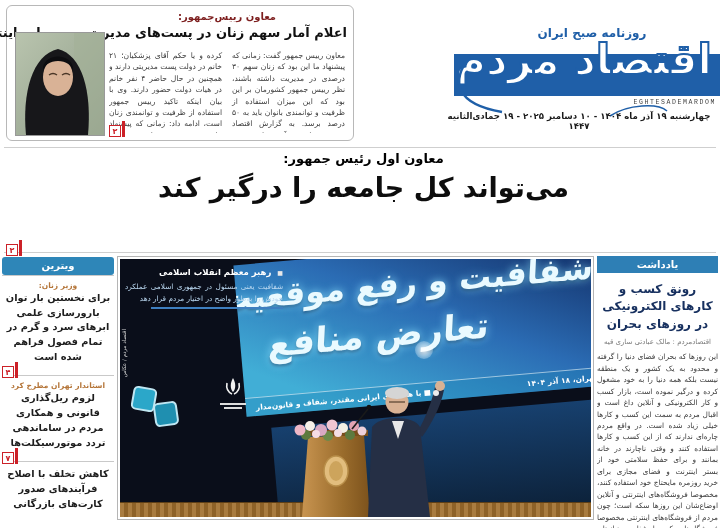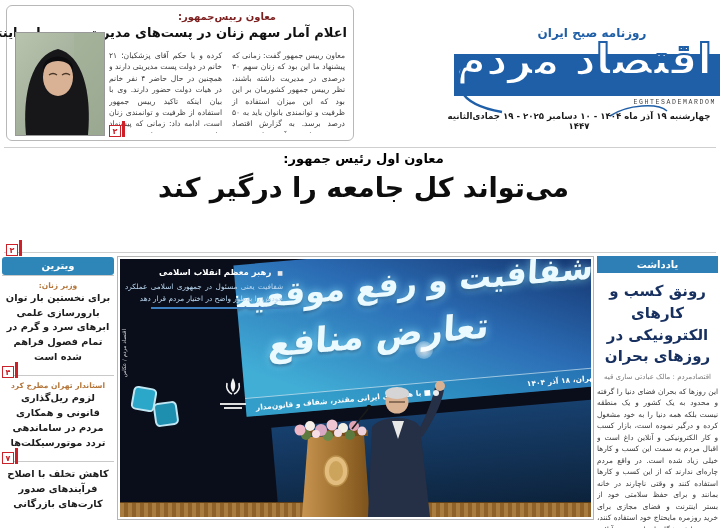--- a/index.html
+++ b/index.html
@@ -95,21 +95,21 @@
   .floor { position:absolute; left:0; right:0; bottom:0; height:15px; border-top:1px solid #5e3f16;
     background:repeating-linear-gradient(90deg,#a97c40 0 4px,#8e6228 4px 8px); }
   .stage-svg { position:absolute; left:148px; top:116px; }
   .credit { position:absolute; left:1px; top:70px; writing-mode:vertical-rl; transform:rotate(180deg);
     color:#cfcfcf; font-size:5.5px; letter-spacing:.5px; }
 
   
   .note { position:absolute; left:597px; top:256px; width:121px; bottom:0; overflow:hidden; }
   .n-bar { height:17px; background:#2e7fb5; border-radius:0; color:#fff; font-size:10px;
     font-weight:bold; text-align:center; line-height:17px; }
-  .n-title { margin-top:8px; font-size:15px; font-weight:bold; color:#17305f; text-align:center; line-height:1.45; }
+  .n-title { margin-top:8px; font-size:12px; font-weight:bold; color:#17305f; text-align:center; line-height:1.45; }
   .n-byline { margin-top:5px; font-size:7px; color:#777; text-align:center; }
   .n-body { margin-top:5px; font-size:7.4px; line-height:1.55; text-align:justify; color:#3a3a3a; }
 </style>
 </head>
 <body>
 
 <article class="top-article">
   <div class="ta-kicker">معاون رییس‌جمهور:</div>
   <h2 class="ta-headline">اعلام آمار سهم زنان در پست‌های مدیریتی در دولت اینترنتی</h2>
   <div class="ta-body fa">معاون رییس جمهور گفت: زمانی که پیشنهاد ما این بود که زنان سهم ۳۰ درصدی در مدیریت داشته باشند، نظر رییس جمهور کشورمان بر این بود که این میزان استفاده از ظرفیت و توانمندی بانوان باید به ۵۰ درصد برسد. به گزارش اقتصاد مردم، زهرا بهروز آذر، معاون رییس جمهور در امور زنان و خانواده در مراسم تجلیل از حکمرانان با اشاره به توجه دولت چهاردهم به جایگاه زنان اظهار داشت: در دولت چهاردهم بیشترین حکم مدیریت برای زنان را رییس جمهور صادر کرده و یا حکم آقای پزشکیان؛ ۲۱ خانم در دولت پست مدیریتی دارند و همچنین در حال حاضر ۴ نفر خانم در هیات دولت حضور دارند. وی با بیان اینکه تاکید رییس جمهور استفاده از ظرفیت و توانمندی زنان است، ادامه داد: زمانی که پیشنهاد ما سهم ۳۰ درصدی زنان در مدیریت بود، نظر ایشان بر این بود که این میزان باید به ۵۰ درصد برسد. معاون رییس جمهور با اشاره به سهم زنان در کرسی دانشگاه گفت: در حال ...</div>

